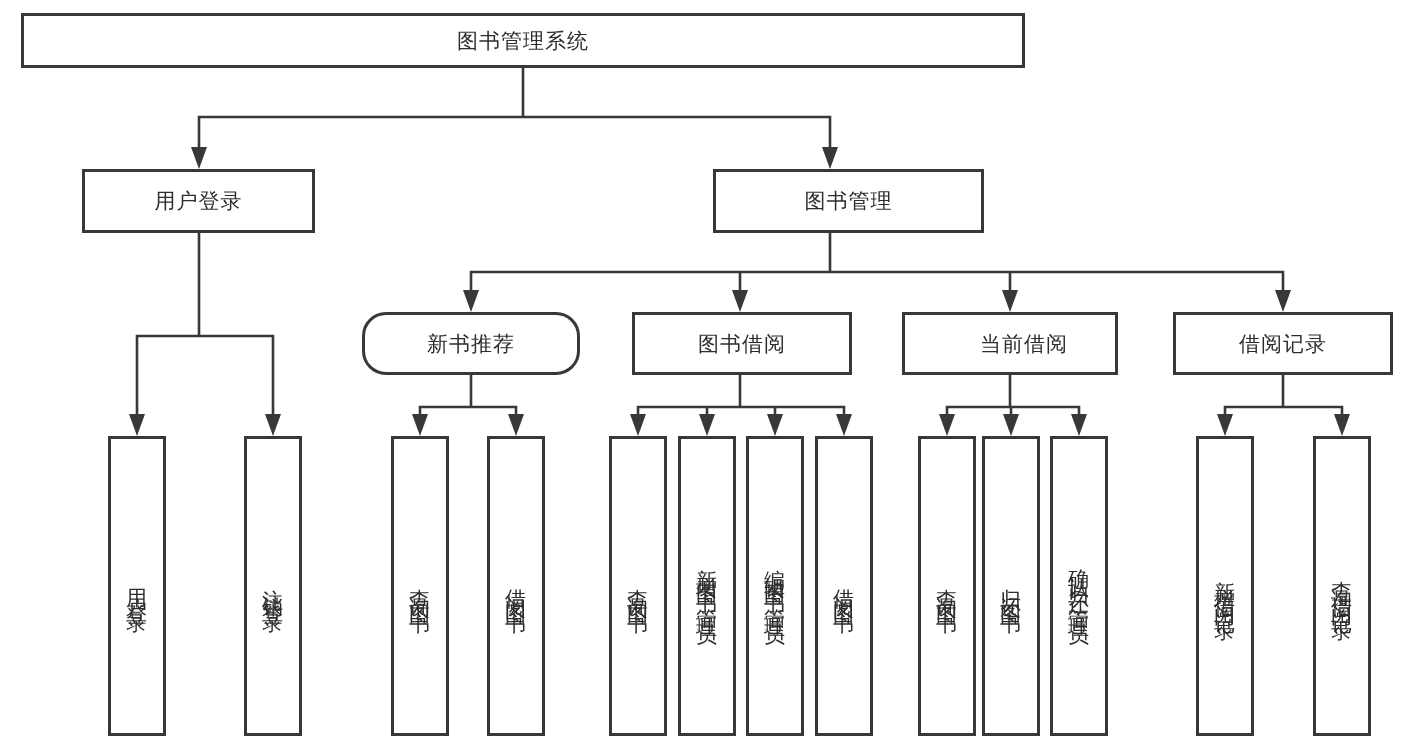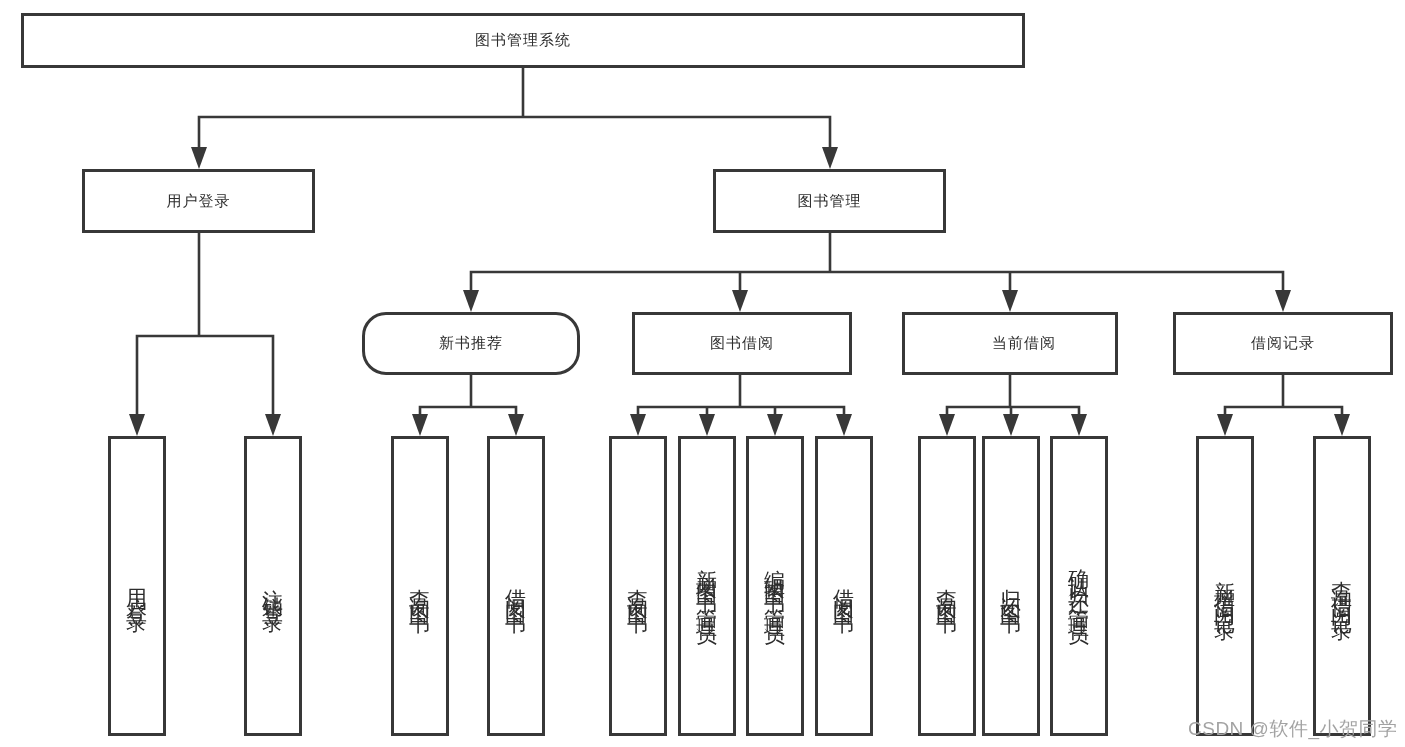--- a/index.html
+++ b/index.html
@@ -12,36 +12,36 @@
   }
   .box{
     position:absolute;
     box-sizing:border-box;
     border:3px solid #383838;
     background:#ffffff;
     display:flex;
     align-items:center;
     justify-content:center;
     color:#2d2d2d;
-    font-size:15px;
+    font-size:21px;
     letter-spacing:1px;
     text-align:center;
   }
   .vbox{
     writing-mode:vertical-rl;
     text-orientation:mixed;
     letter-spacing:8px;
     font-size:21px;
     line-height:1;
     padding-top:4px;
   }
   
   .b-root   {left:21px;  top:13px;  width:1004px; height:55px;}
   .b-login  {left:82px;  top:169px; width:233px;  height:64px;}
-  .b-mgmt   {left:713px; top:169px; width:233px;  height:64px;}
+  .b-mgmt   {left:713px; top:169px; width:271px;  height:64px;}
   .b-newrec {left:362px; top:312px; width:218px;  height:63px;border-radius:24px;}
   .b-borrow {left:632px; top:312px; width:220px;  height:63px;}
   .b-current{left:902px; top:312px; width:216px;  height:63px;padding-left:28px;}
   .b-records{left:1173px;top:312px; width:220px;  height:63px;}
   
   .vb{top:436px;height:300px;width:58px;}
   .v1 {left:108px;}
   .v2 {left:244px;}
   .v3 {left:391px;}
   .v4 {left:487px;}
@@ -132,15 +132,14 @@
   <div class="box vbox vb v7">编辑图书（管理员）</div>
   <div class="box vbox vb v8">借阅图书</div>
 
   <div class="box vbox vb v9">查询图书</div>
   <div class="box vbox vb v10">归还图书</div>
   <div class="box vbox vb v11">确认归还（管理员）</div>
 
   <div class="box vbox vb v12">新增借阅记录</div>
   <div class="box vbox vb v13">查询借阅记录</div>
 
-  <div class="watermark">CSDN @软件_小贺同学</div>
 
 </div>
 
 </body></html>

